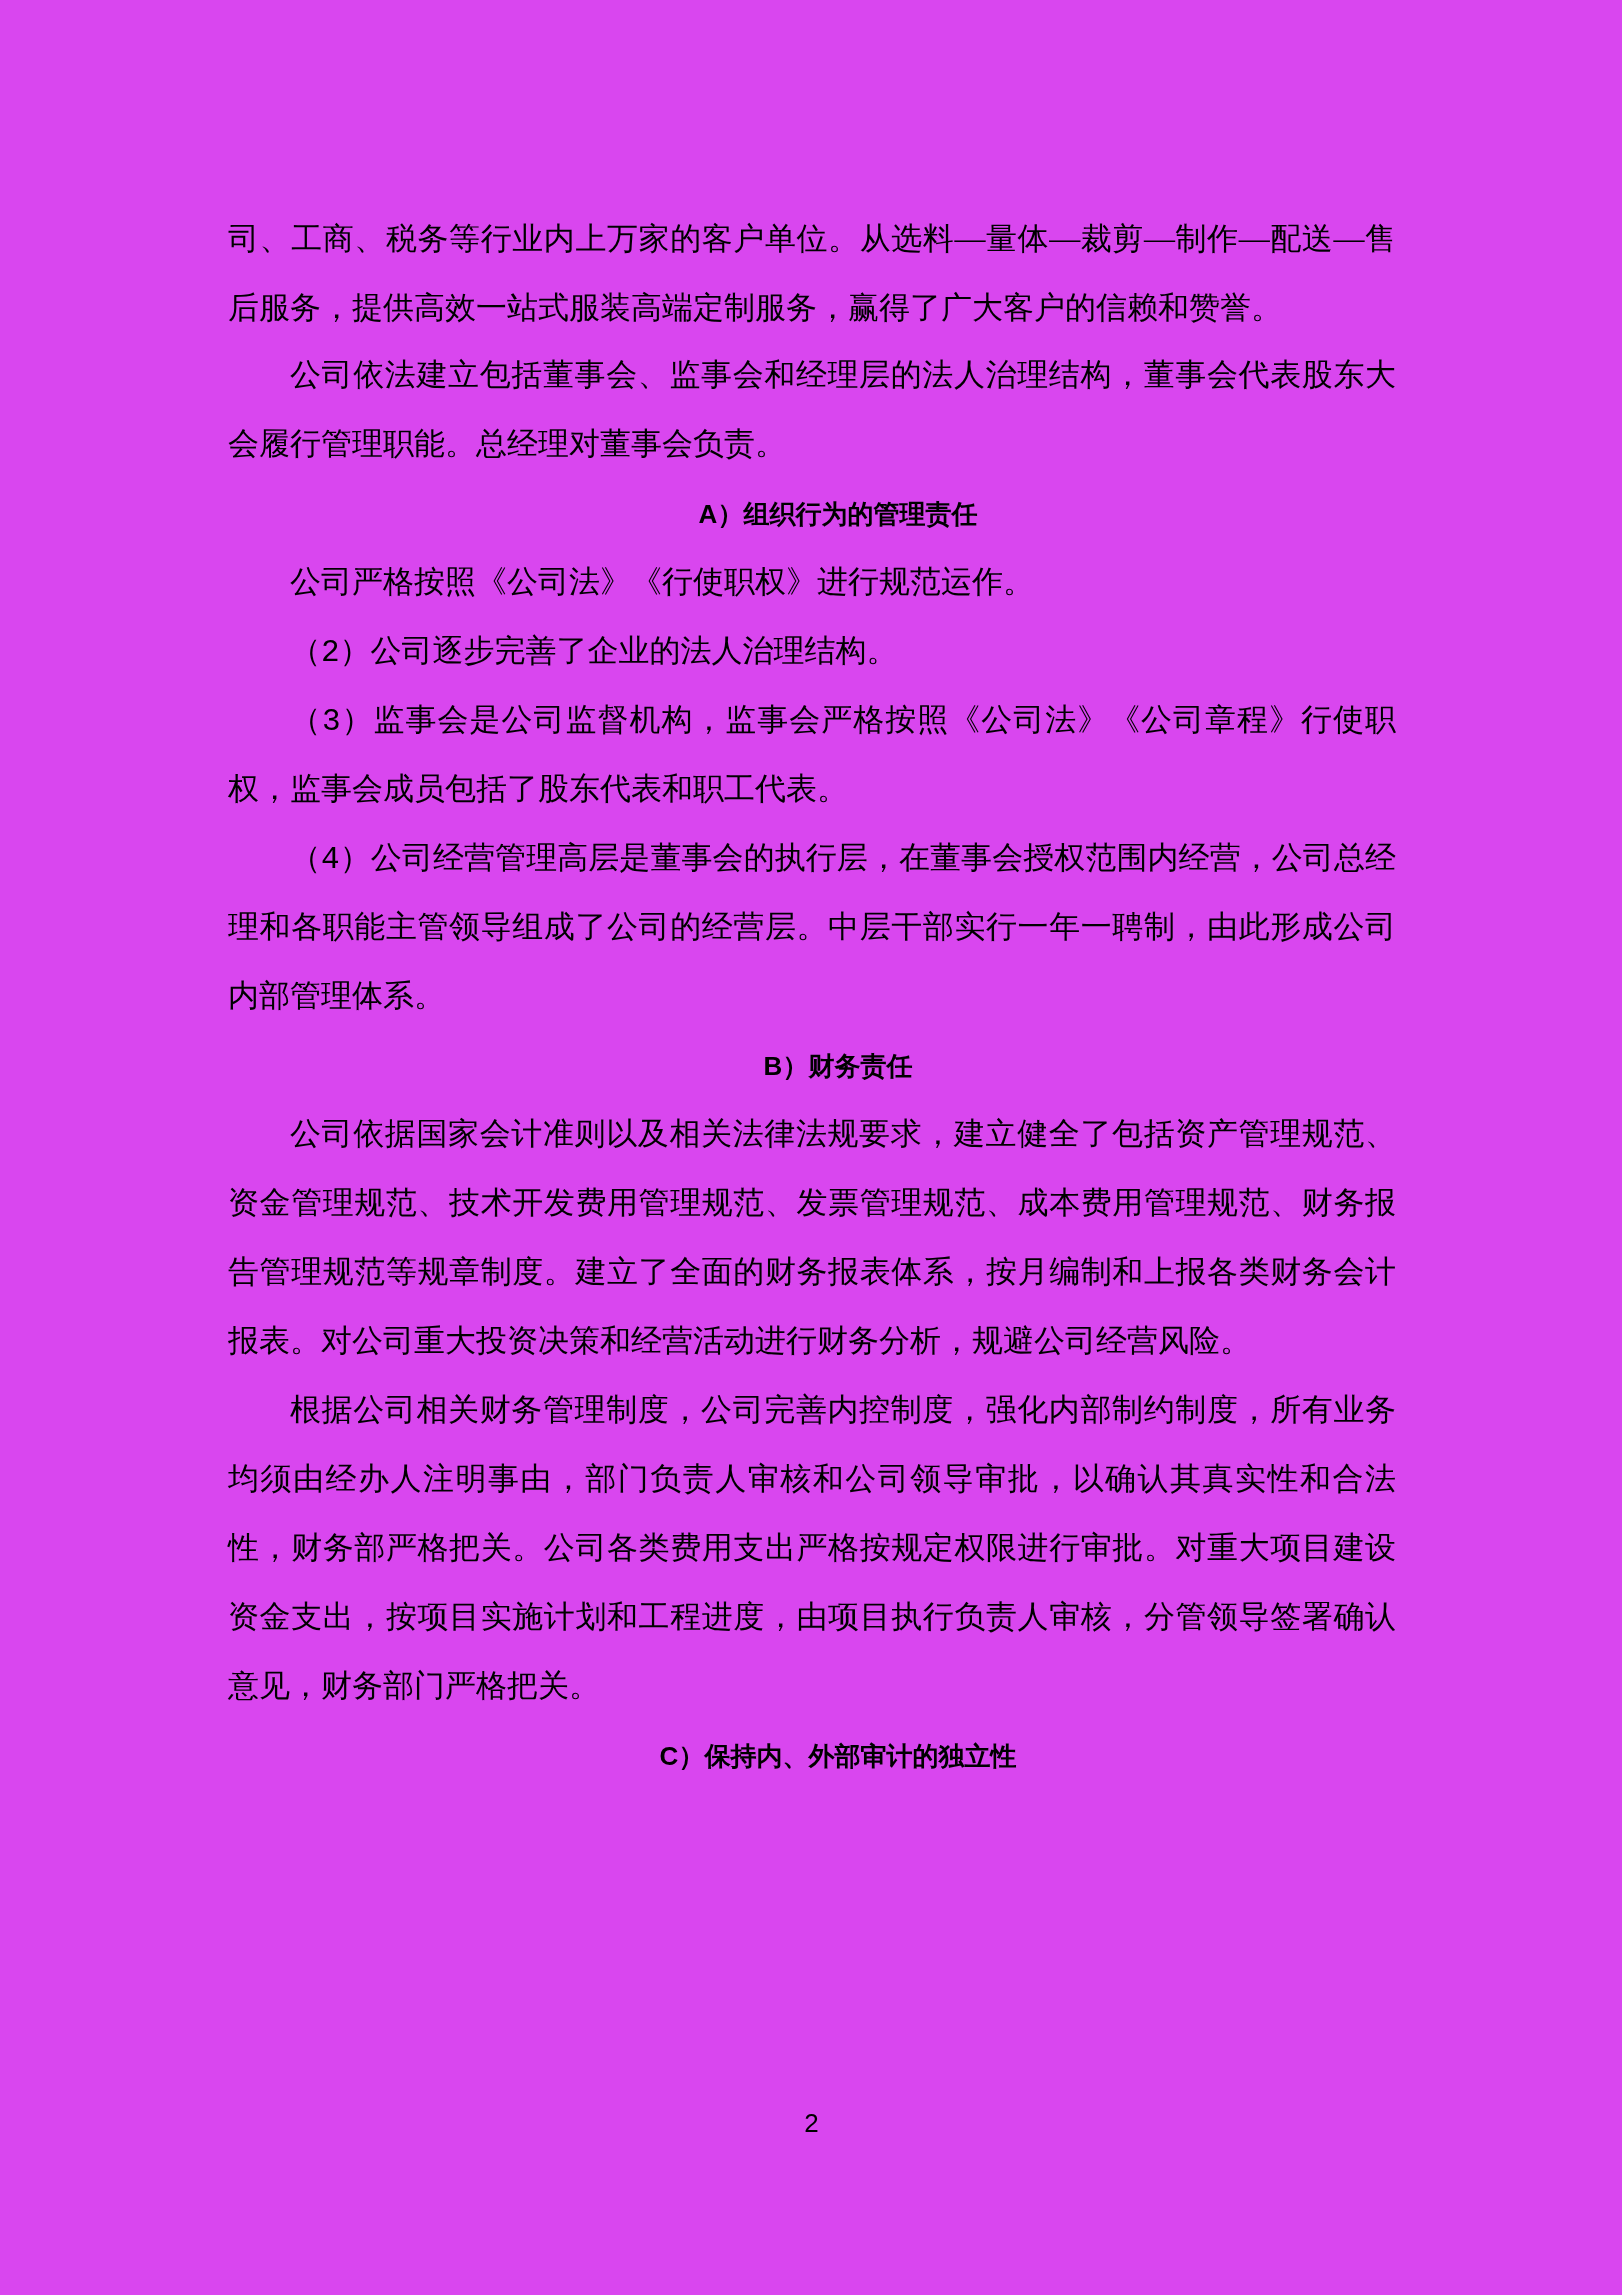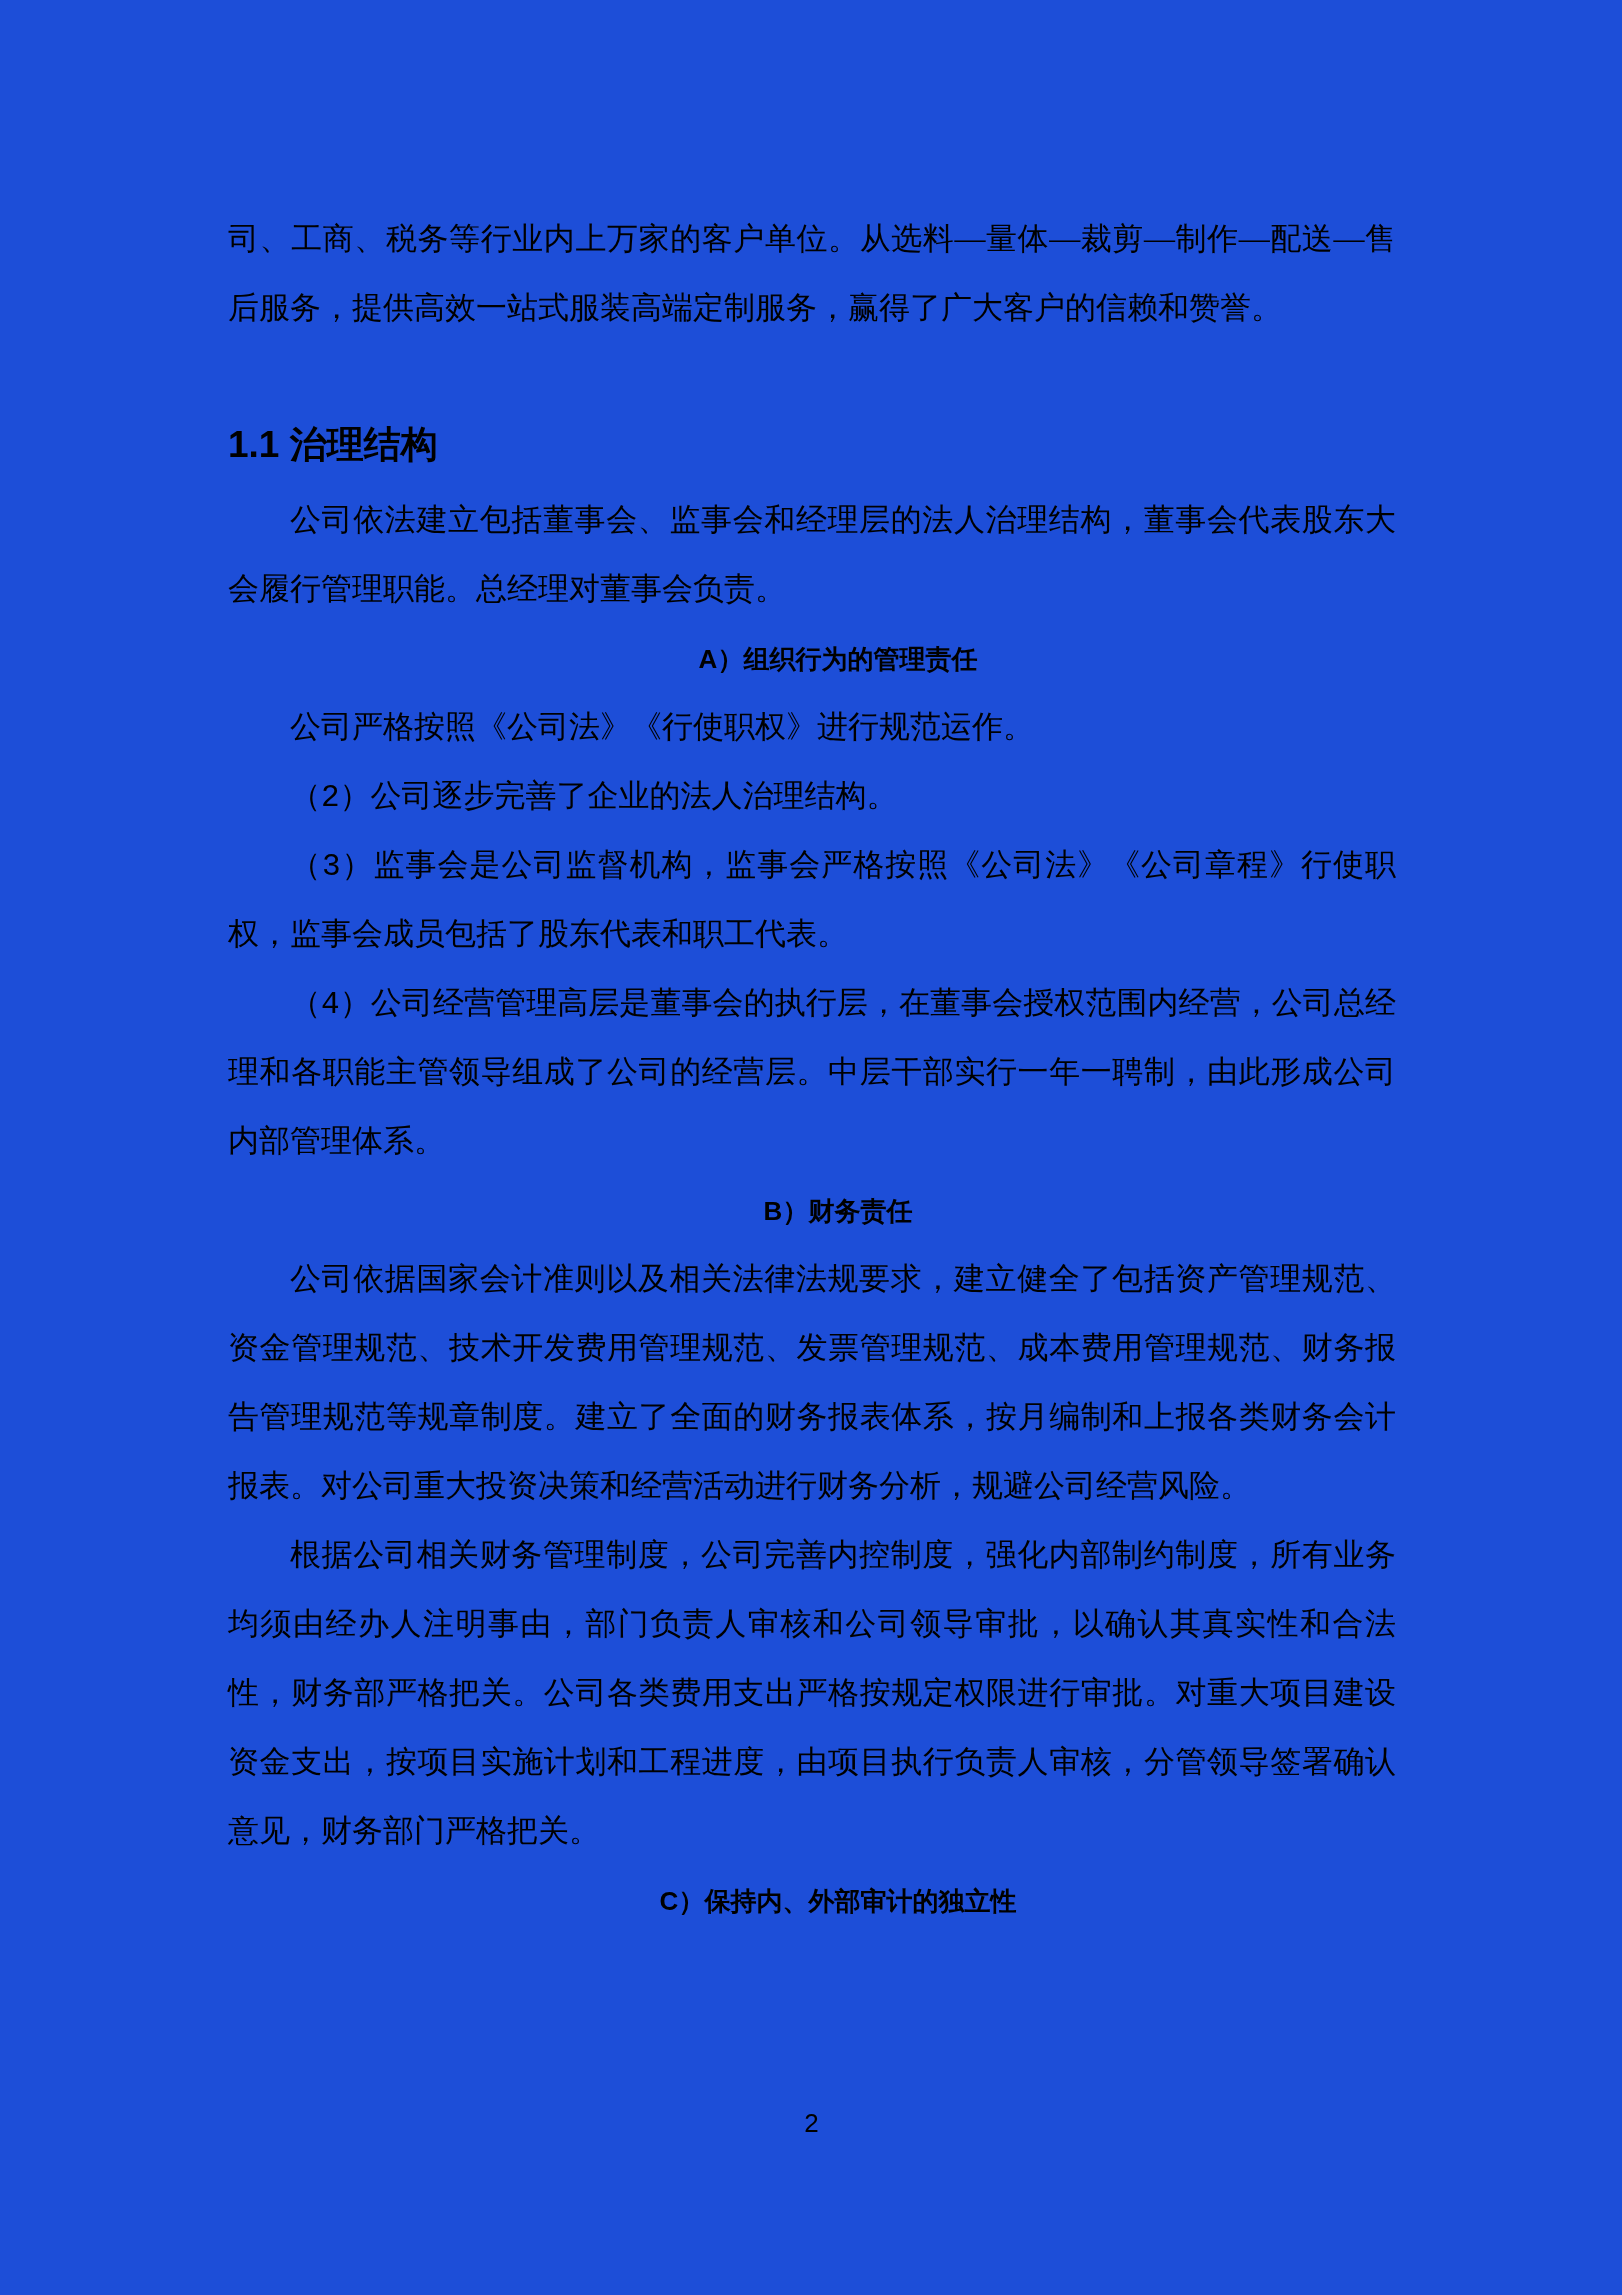--- a/index.html
+++ b/index.html
@@ -5,21 +5,21 @@
   html, body {
     margin: 0;
     padding: 0;
     background: #e8e8e8;
   }
   .page {
     position: relative;
     width: 1623px;
     height: 2295px;
     margin: 0 auto;
-    background: #1d4ed8;
+    background: #d946ef;
     color: #000000;
     font-family: "Liberation Serif", serif;
     overflow: hidden;
   }
   .content {
     position: absolute;
     left: 228px;
     top: 204px;
     width: 1168px;
   }
@@ -63,21 +63,20 @@
   }
 </style>
 </head>
 <body>
 
 <div class="page">
   <div class="content">
 
     <p class="para">司、工商、税务等行业内上万家的客户单位。从选料—量体—裁剪—制作—配送—售后服务，提供高效一站式服装高端定制服务，赢得了广大客户的信赖和赞誉。</p>
 
-    <h2 class="section-heading">1.1 治理结构</h2>
 
     <p class="para indent">公司依法建立包括董事会、监事会和经理层的法人治理结构，董事会代表股东大会履行管理职能。总经理对董事会负责。</p>
 
     <p class="subhead">A）组织行为的管理责任</p>
 
     <p class="para indent">公司严格按照《公司法》《行使职权》进行规范运作。</p>
 
 
     <p class="para indent">（2）公司逐步完善了企业的法人治理结构。</p>
 

